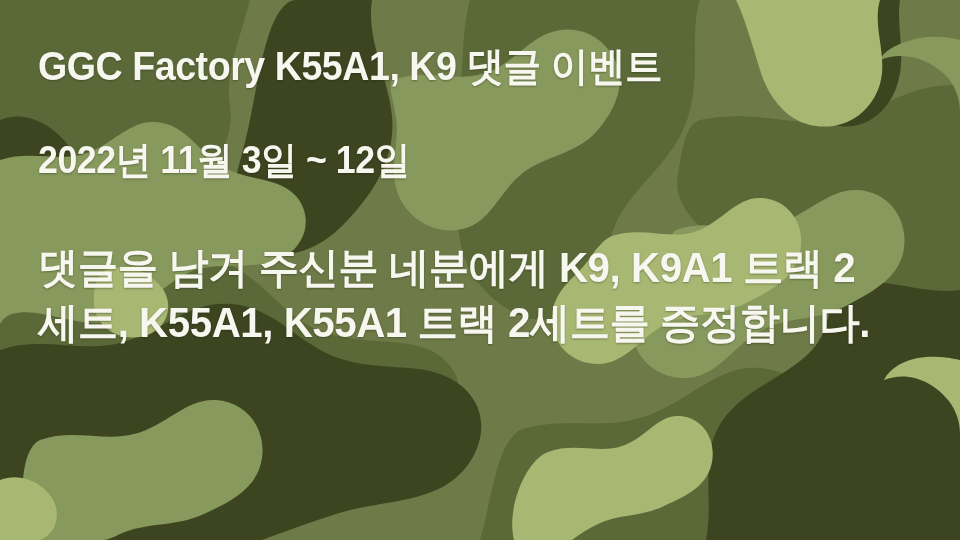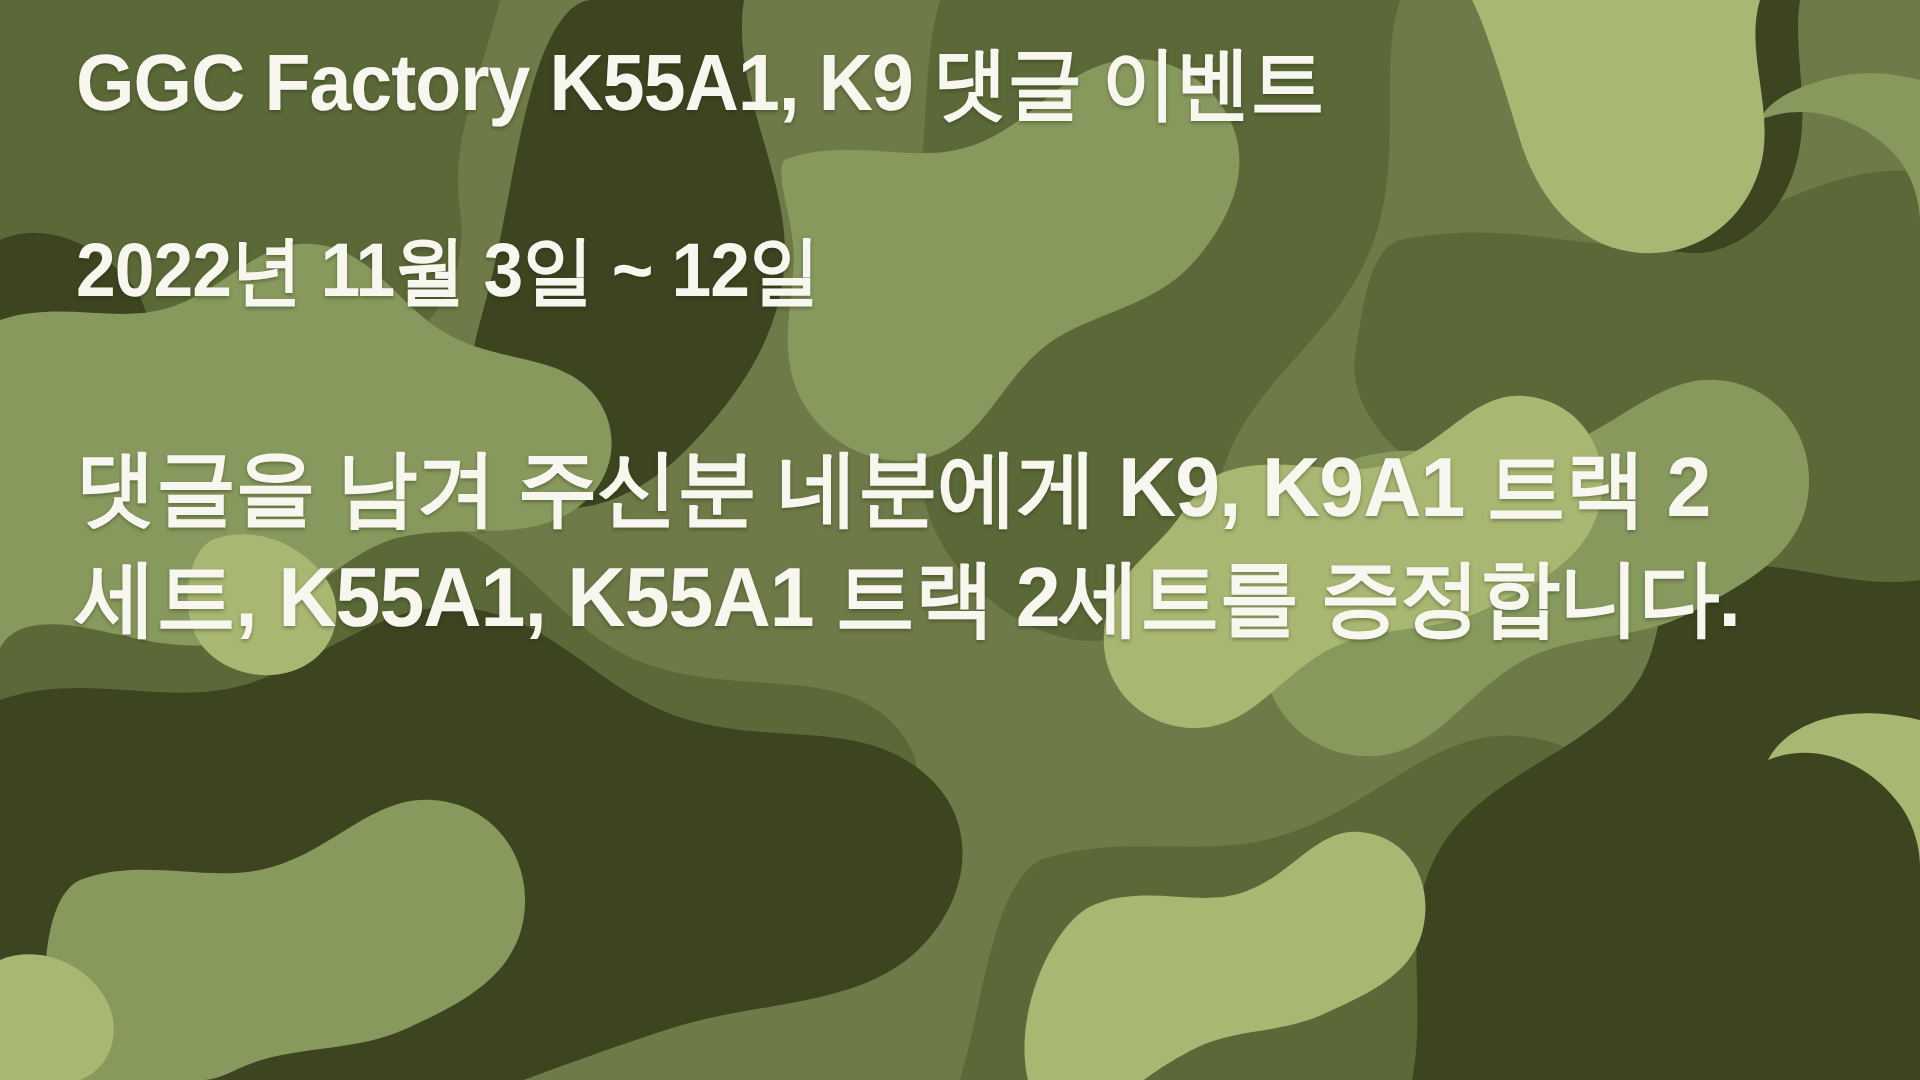--- a/index.html
+++ b/index.html
@@ -19,21 +19,21 @@
   #camo-layer {
     position: absolute;
     inset: 0;
     width: 960px;
     height: 540px;
     display: block;
   }
   #text-layer {
     position: absolute;
     inset: 0;
-    padding: 20px 40px 0 38px;
+    padding: 44px 40px 0 38px;
     box-sizing: border-box;
     z-index: 5;
   }
   .line {
     color: #f7f6ef;
     margin: 0;
     letter-spacing: -0.5px;
     text-shadow: 0 1px 2px rgba(30,36,14,0.38);
   }
   #title-line {

